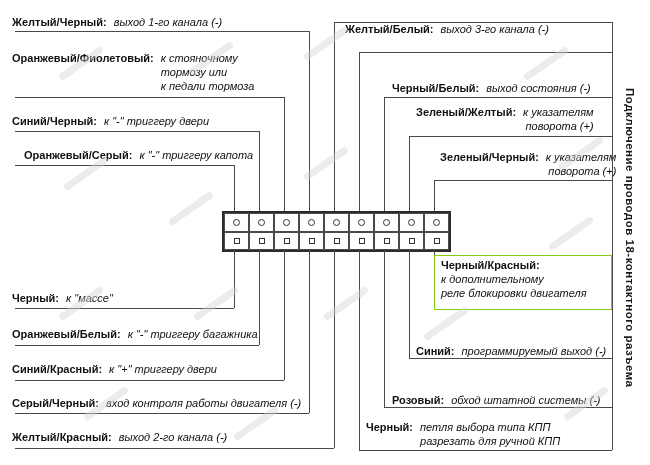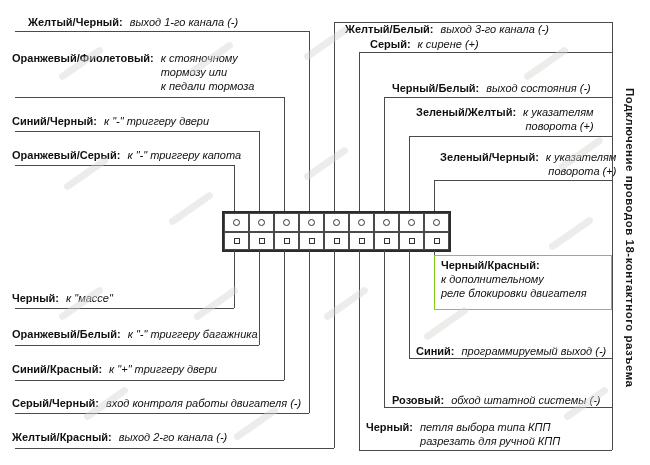--- a/index.html
+++ b/index.html
@@ -80,41 +80,41 @@
         <span class="pinS"></span>
       </div>
       <div class="cell">
         <span class="pinS"></span>
       </div>
       <div class="cell">
         <span class="pinS"></span>
       </div>
     </div>
   <div id="vtitle">Подключение проводов 18-контактного разъема</div>
-<div class="wlabel" style="left: 28px; top: 15px;">
+<div class="wlabel" style="left: 12px; top: 15px;">
       <span class="nm">Желтый/Черный:</span>
       <span class="desc">выход 1-го канала (-)</span>
     </div>
     <div class="wline" style="left: 15px; top: 31px; width: 294px; height: 1px;"></div>
     <div class="wline" style="left: 309px; top: 31px; width: 1px; height: 180px;"></div>
     <div class="wlabel" style="left: 12px; top: 51px;">
       <span class="nm">Оранжевый/Фиолетовый:</span>
       <span class="desc">к стояночному
 тормозу или
 к педали тормоза</span>
     </div>
     <div class="wline" style="left: 15px; top: 97px; width: 269px; height: 1px;"></div>
     <div class="wline" style="left: 284px; top: 97px; width: 1px; height: 114px;"></div>
     <div class="wlabel" style="left: 12px; top: 114px; justify-content: center;">
       <span class="nm">Синий/Черный:</span>
       <span class="desc">к "-" триггеру двери</span>
     </div>
     <div class="wline" style="left: 15px; top: 131px; width: 244px; height: 1px;"></div>
     <div class="wline" style="left: 259px; top: 131px; width: 1px; height: 80px;"></div>
-    <div class="wlabel" style="left: 12px; top: 148px;">
+    <div class="wlabel" style="left: 24px; top: 148px;">
       <span class="nm">Оранжевый/Серый:</span>
       <span class="desc">к "-" триггеру капота</span>
     </div>
     <div class="wline" style="left: 15px; top: 165px; width: 219px; height: 1px;"></div>
     <div class="wline" style="left: 234px; top: 165px; width: 1px; height: 46px;"></div>
     <div class="wlabel" style="left: 12px; top: 291px;">
       <span class="nm">Черный:</span>
       <span class="desc">к "массе"</span>
     </div>
     <div class="wline" style="left: 15px; top: 308px; width: 219px; height: 1px;"></div>
@@ -142,24 +142,20 @@
       <span class="desc">выход 2-го канала (-)</span>
     </div>
     <div class="wline" style="left: 15px; top: 448px; width: 319px; height: 1px;"></div>
     <div class="wline" style="left: 334px; top: 250px; width: 1px; height: 198px;"></div>
     <div class="wlabel" style="left: 345px; top: 22px;">
       <span class="nm">Желтый/Белый:</span>
       <span class="desc">выход 3-го канала (-)</span>
     </div>
     <div class="wline" style="left: 334px; top: 22px; width: 278px; height: 1px;"></div>
     <div class="wline" style="left: 334px; top: 22px; width: 1px; height: 189px;"></div>
-    <div class="wlabel" style="left: 370px; top: 37px;">
-      <span class="nm">Серый:</span>
-      <span class="desc">к сирене (+)</span>
-    </div>
     <div class="wline" style="left: 359px; top: 52px; width: 253px; height: 1px;"></div>
     <div class="wline" style="left: 359px; top: 52px; width: 1px; height: 159px;"></div>
     <div class="wlabel" style="left: 392px; top: 81px;">
       <span class="nm">Черный/Белый:</span>
       <span class="desc">выход состояния (-)</span>
     </div>
     <div class="wline" style="left: 384px; top: 97px; width: 228px; height: 1px;"></div>
     <div class="wline" style="left: 384px; top: 97px; width: 1px; height: 114px;"></div>
     <div class="wlabel" style="left: 416px; top: 105px;">
       <span class="nm">Зеленый/Желтый:</span>

